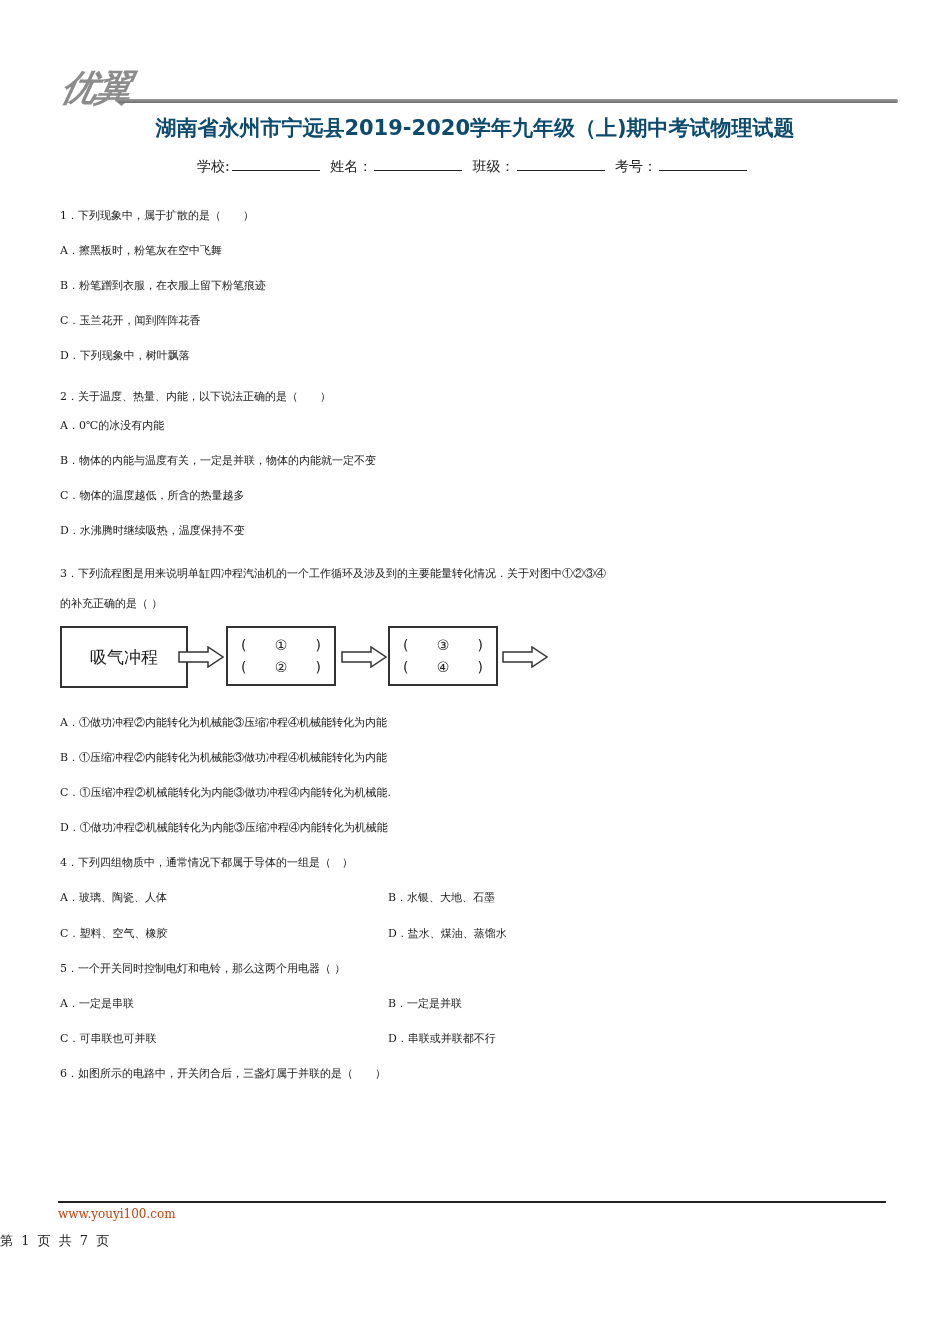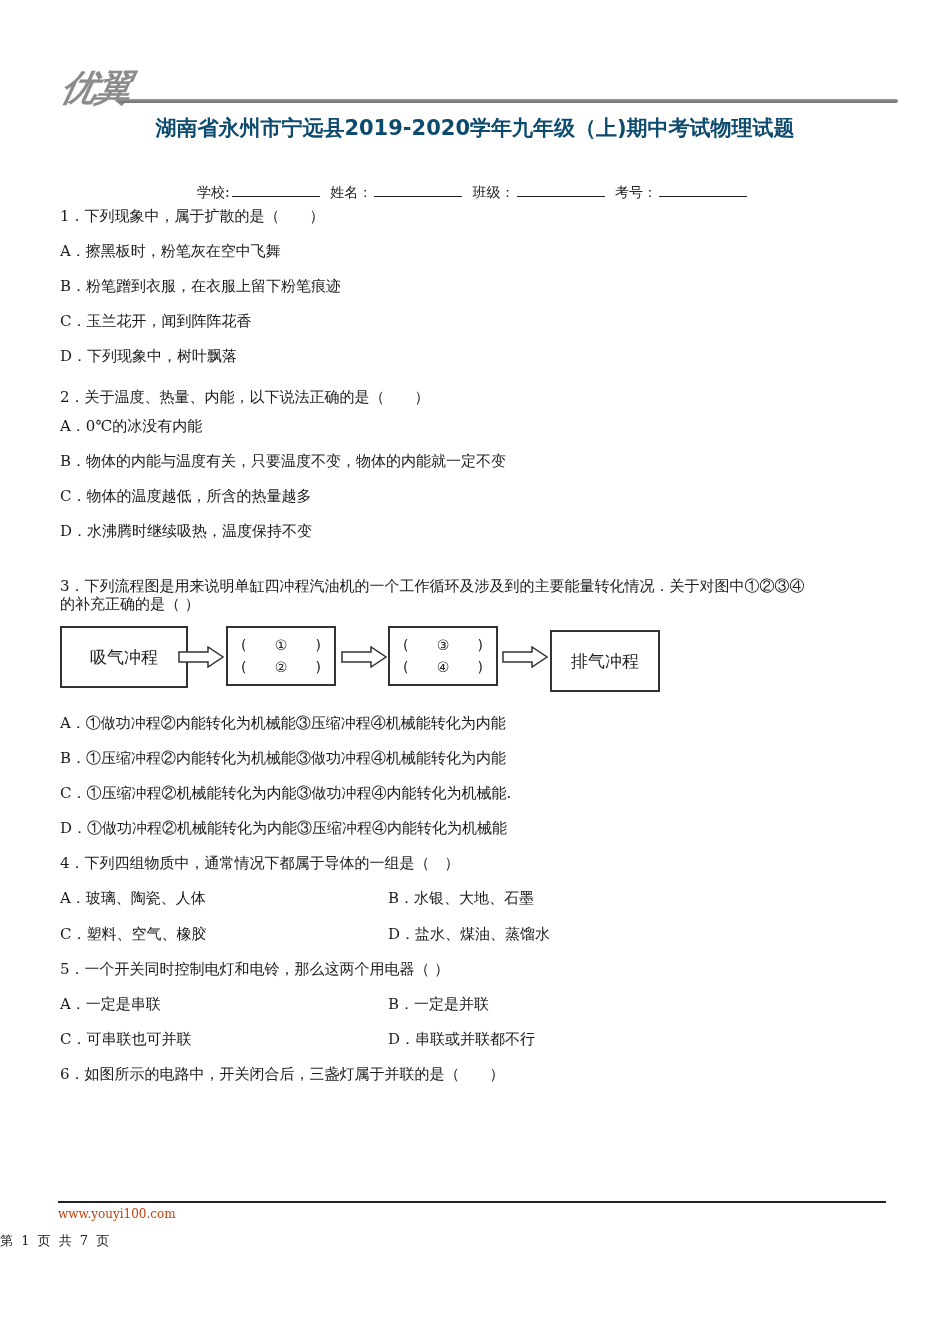--- a/index.html
+++ b/index.html
@@ -19,29 +19,29 @@
       background: linear-gradient(to bottom, #9a9a9a, #6f6f6f);
       border-radius: 2px;
     }
     .title {
       position: absolute; left: 0; right: 0; top: 114px; text-align: center;
       font-family: "DejaVu Sans", sans-serif; font-weight: bold;
       font-size: 21px; color: #0c4a6e; letter-spacing: 0px;
     }
     .info-line {
       position: absolute; left: 0; right: 0; top: 156px; text-align: center;
-      font-size: 14px; color: #222; margin-top: 26px;
+      font-size: 14px; color: #222;
     }
     .info-line .field { display: inline-block; }
     .info-line .blank {
       display: inline-block; width: 88px; border-bottom: 1px solid #222;
       height: 14px; vertical-align: baseline; margin: 0 6px 0 2px;
     }
     .q {
-      position: absolute; left: 60px; font-size: 15px; line-height: 20px; white-space: nowrap;
+      position: absolute; left: 60px; font-size: 11px; line-height: 20px; white-space: nowrap;
     }
     .opt-col2 { left: 388px; }
     .flow {
       position: absolute; left: 60px; top: 626px; width: 610px; height: 66px;
     }
     .fbox {
       position: absolute; top: 0; height: 62px; border: 2px solid #333;
       background: #fff; box-sizing: border-box;
       font-family: "DejaVu Sans", sans-serif; font-size: 17px; color: #222;
       display: flex; align-items: center; justify-content: center;
@@ -86,25 +86,25 @@
 </div>
 
 <div class="q" style="top:206px">1．下列现象中，属于扩散的是（　　）</div>
 <div class="q" style="top:241px">A．擦黑板时，粉笔灰在空中飞舞</div>
 <div class="q" style="top:276px">B．粉笔蹭到衣服，在衣服上留下粉笔痕迹</div>
 <div class="q" style="top:311px">C．玉兰花开，闻到阵阵花香</div>
 <div class="q" style="top:346px">D．下列现象中，树叶飘落</div>
 
 <div class="q" style="top:387px">2．关于温度、热量、内能，以下说法正确的是（　　）</div>
 <div class="q" style="top:416px">A．0℃的冰没有内能</div>
-<div class="q" style="top:451px">B．物体的内能与温度有关，只要温度不变，物体的内能就一定不变</div>
+<div class="q" style="top:451px">B．物体的内能与温度有关，一定是并联，物体的内能就一定不变</div>
 <div class="q" style="top:486px">C．物体的温度越低，所含的热量越多</div>
 <div class="q" style="top:521px">D．水沸腾时继续吸热，温度保持不变</div>
 
-<div class="q" style="top:576px">3．下列流程图是用来说明单缸四冲程汽油机的一个工作循环及涉及到的主要能量转化情况．关于对图中①②③④</div>
+<div class="q" style="top:564px">3．下列流程图是用来说明单缸四冲程汽油机的一个工作循环及涉及到的主要能量转化情况．关于对图中①②③④</div>
 <div class="q" style="top:594px">的补充正确的是（ ）</div>
 
 <div class="flow">
   <div class="fbox" style="left:0; width:128px;">
     <span>吸气冲程</span>
   </div>
   <svg class="arrow" style="left:118px" viewBox="0 0 46 22">
     <path d="M1 6 H30 V1 L45 11 L30 21 V16 H1 Z" fill="#fff" stroke="#333" stroke-width="1.5"></path>
   </svg>
   <div class="fbox mid" style="left:166px; width:110px; height:60px;">
@@ -130,23 +130,20 @@
     </div>
     <div class="row">
       <span>(</span>
       <span>④</span>
       <span>)</span>
     </div>
   </div>
   <svg class="arrow" style="left:442px" viewBox="0 0 46 22">
     <path d="M1 6 H30 V1 L45 11 L30 21 V16 H1 Z" fill="#fff" stroke="#333" stroke-width="1.5"></path>
   </svg>
-  <div class="fbox" style="left:490px; width:110px; top:4px;">
-    <span>排气冲程</span>
-  </div>
 </div>
 
 <div class="q" style="top:713px">A．①做功冲程②内能转化为机械能③压缩冲程④机械能转化为内能</div>
 <div class="q" style="top:748px">B．①压缩冲程②内能转化为机械能③做功冲程④机械能转化为内能</div>
 <div class="q" style="top:783px">C．①压缩冲程②机械能转化为内能③做功冲程④内能转化为机械能.</div>
 <div class="q" style="top:818px">D．①做功冲程②机械能转化为内能③压缩冲程④内能转化为机械能</div>
 
 <div class="q" style="top:853px">4．下列四组物质中，通常情况下都属于导体的一组是（　）</div>
 <div class="q" style="top:888px">A．玻璃、陶瓷、人体</div>
 <div class="q opt-col2" style="top:888px">B．水银、大地、石墨</div>

